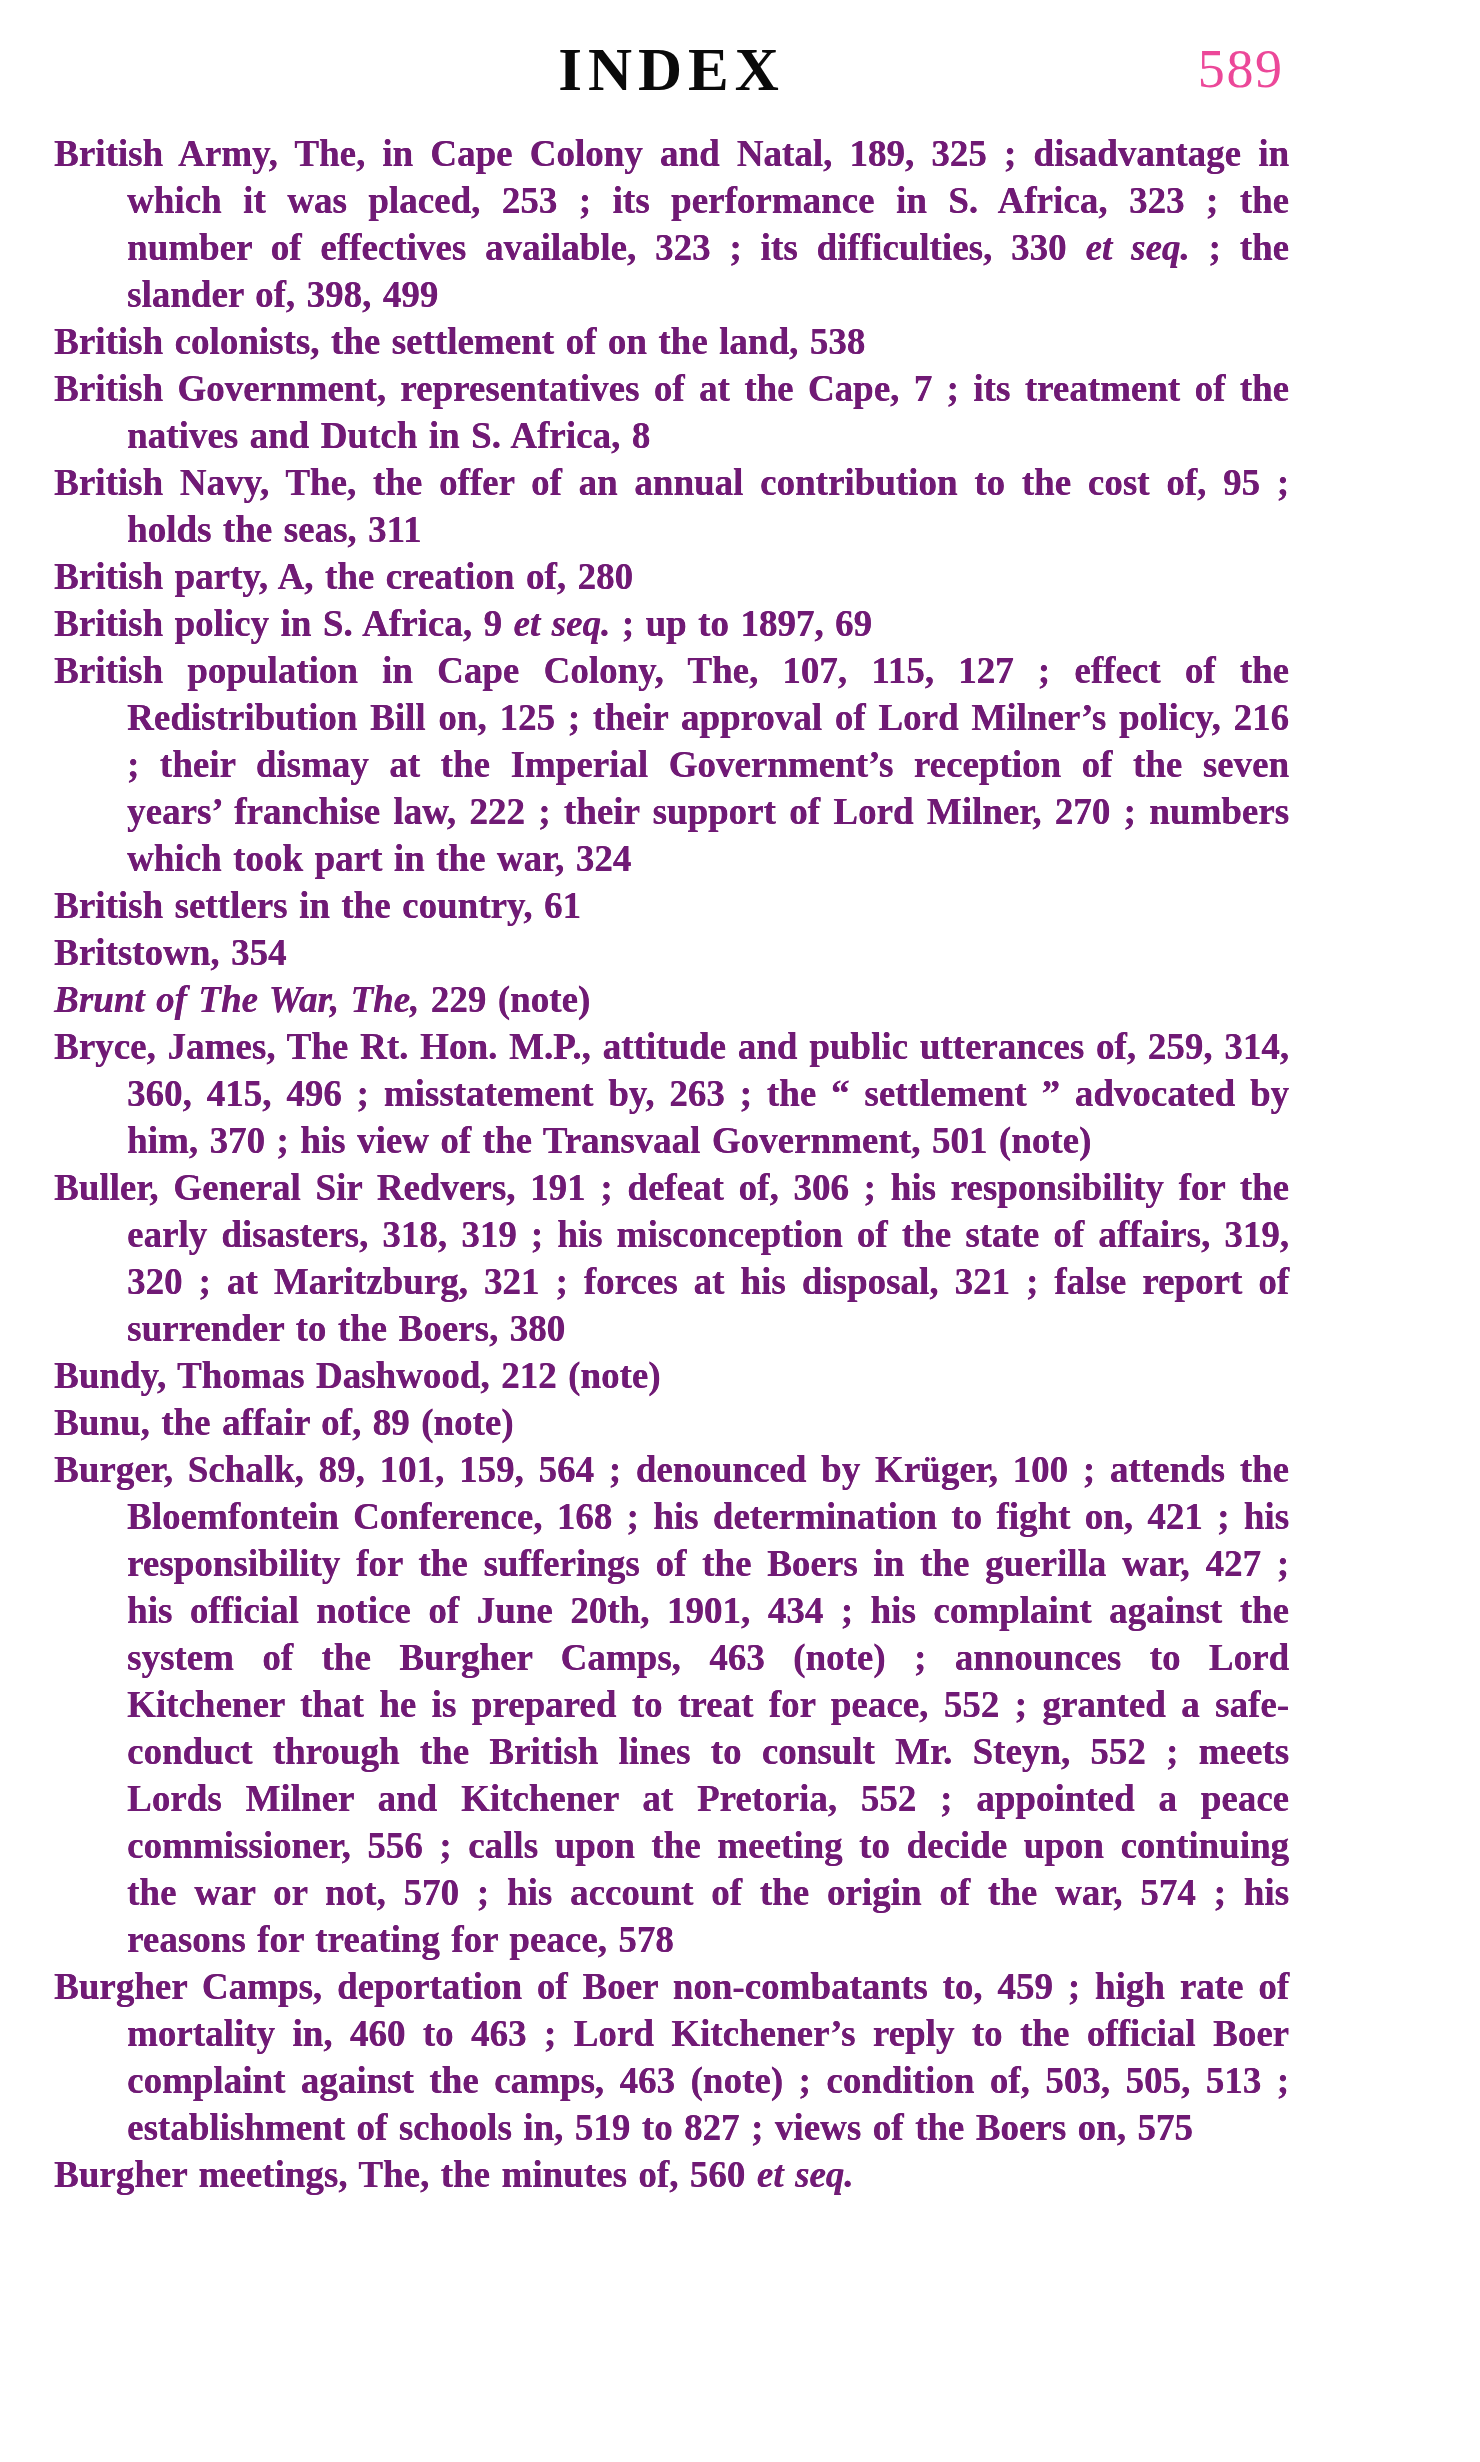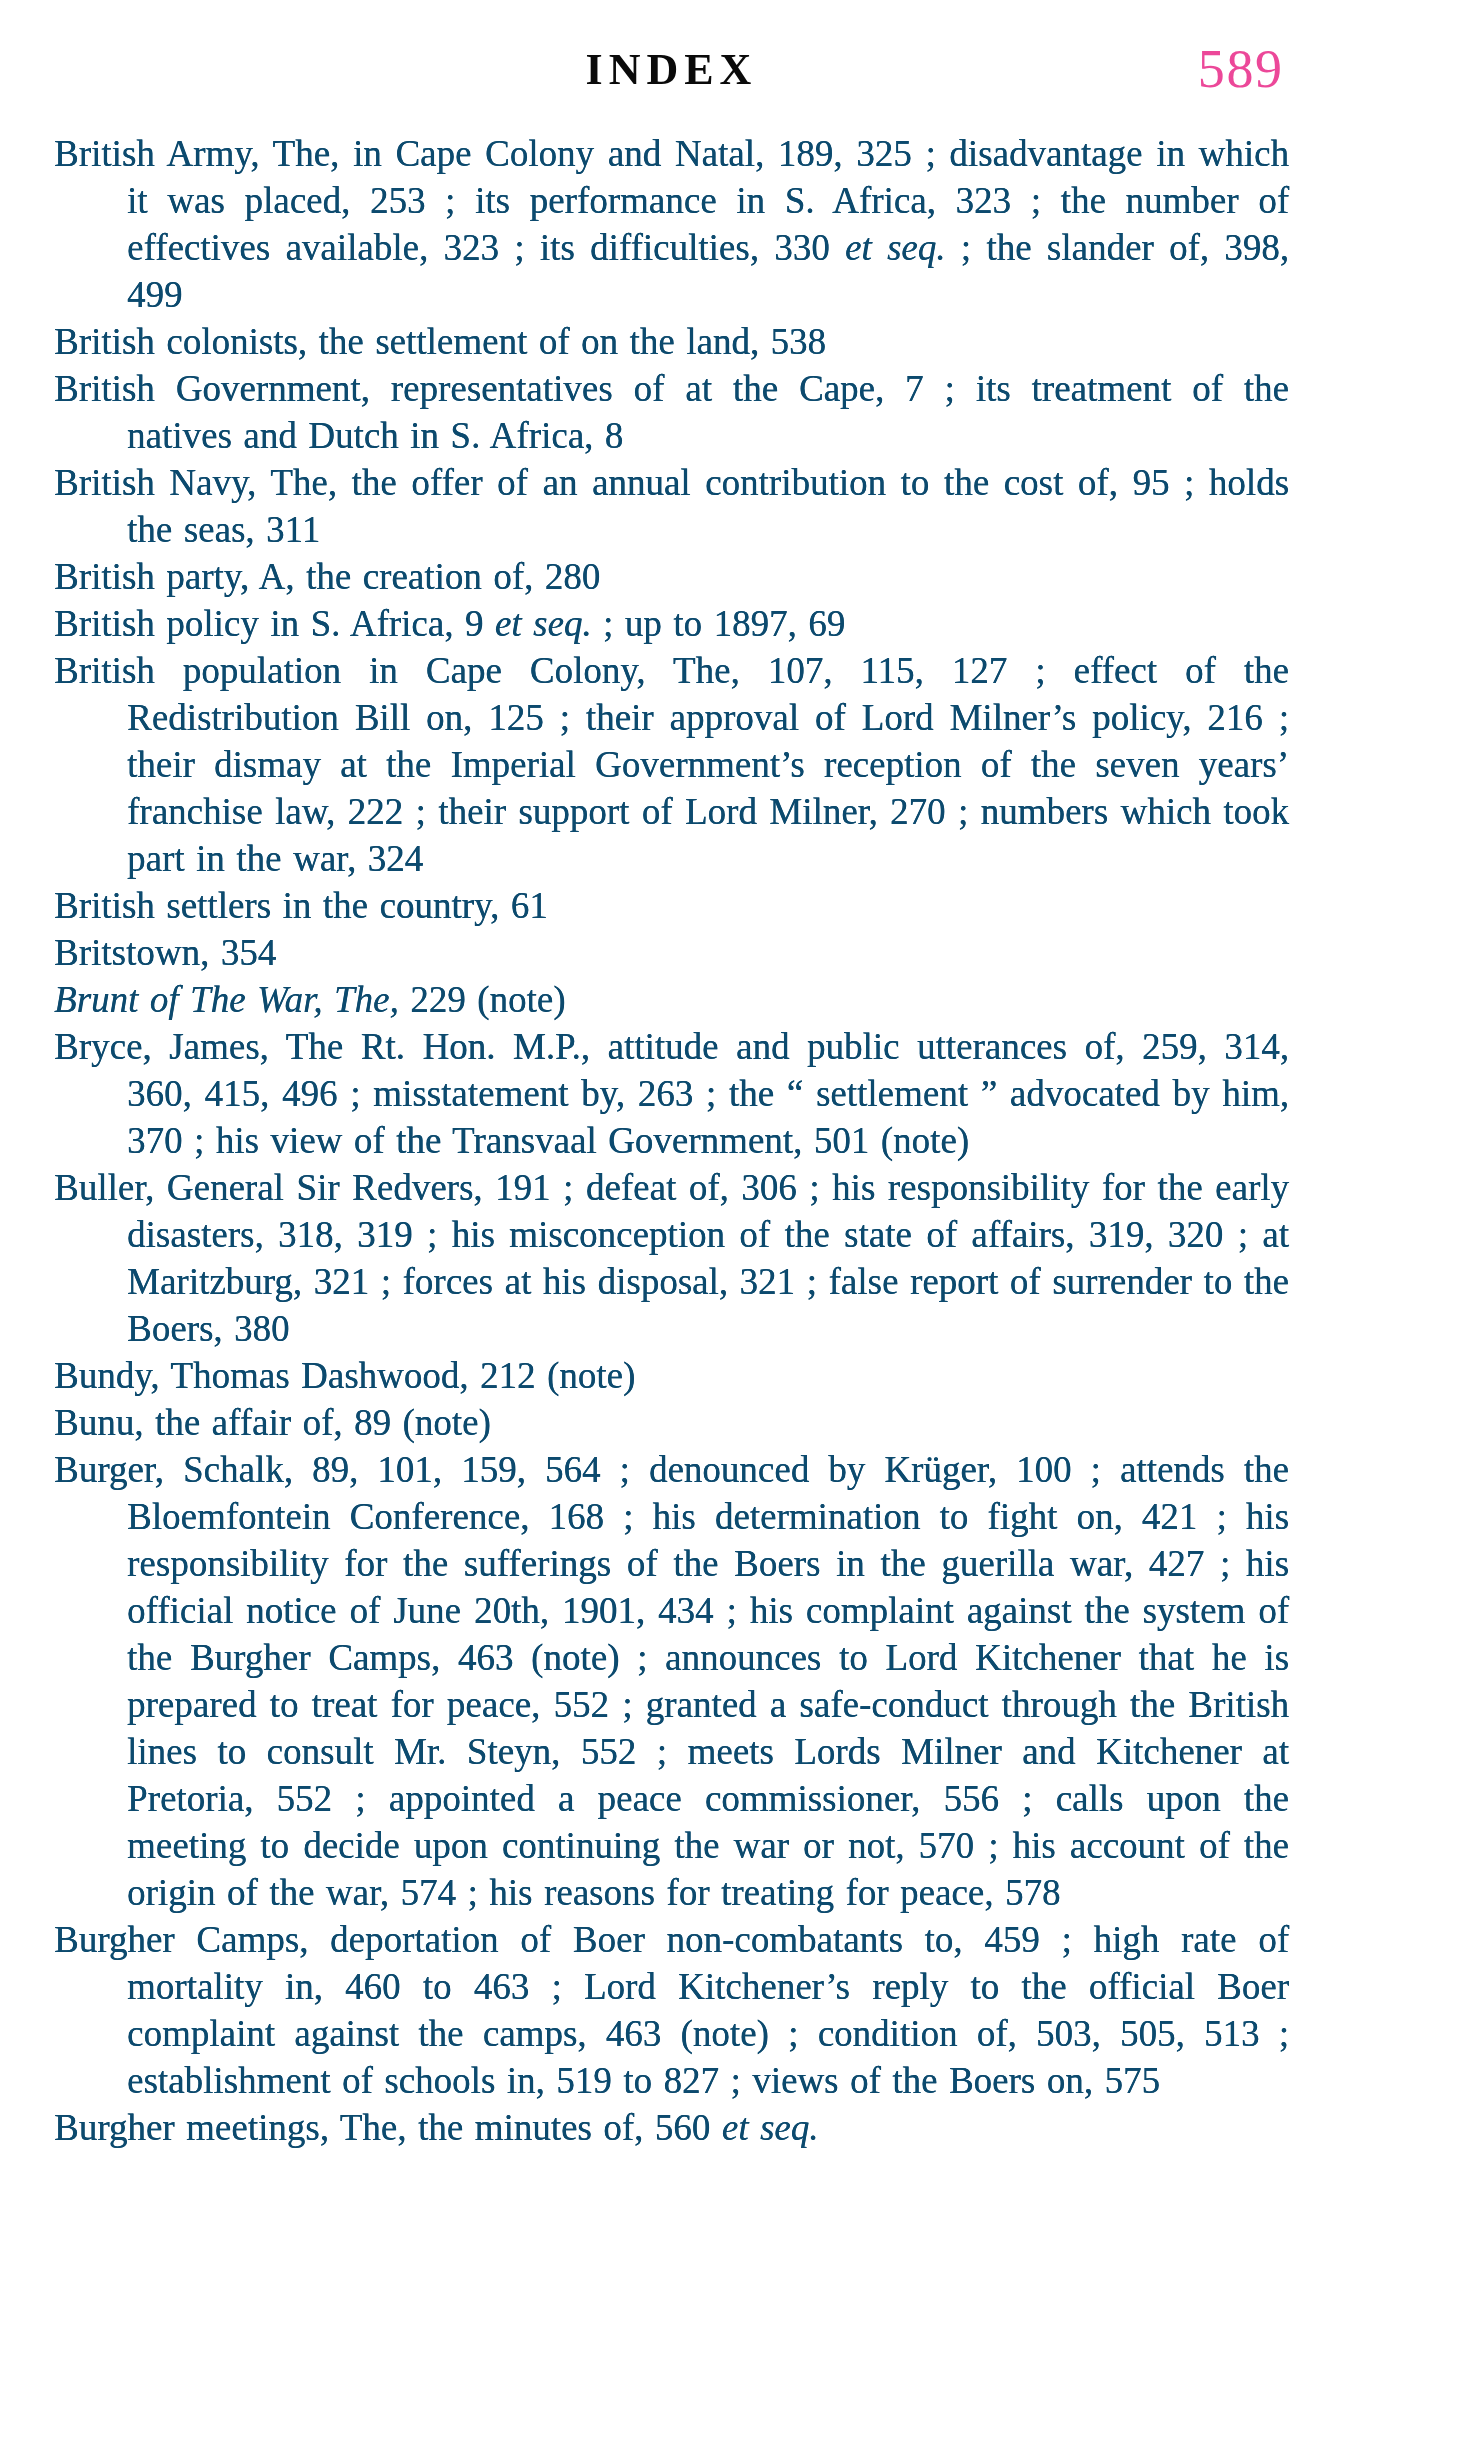--- a/index.html
+++ b/index.html
@@ -26,21 +26,21 @@
     left: 54px;
     width: 1235px;
     height: 73px;
   }
   .page-title {
     position: absolute;
     left: 0;
     right: 0;
     top: 0;
     text-align: center;
-    font-size: 44px;
+    font-size: 61px;
     line-height: 73px;
     font-weight: bold;
     letter-spacing: 6px;
     color: #0a0a0a;
   }
   .page-number {
     position: absolute;
     right: 5.2px;
     top: 0;
     font-size: 54px;
@@ -74,21 +74,21 @@
 </head>
 <body style="background: rgb(255, 255, 255);">
 
 <div class="page">
 
   <div class="page-header">
     <div class="page-title">INDEX</div>
     <div class="page-number">589</div>
   </div>
 
-  <div class="index-body" style="color: #0c4a6e;">
+  <div class="index-body" style="color: #701a75; font-weight: bold;">
       <p class="entry"><span>British Army, The, in Cape Colony and Natal, 189, 325 ; disadvantage in which it was placed, 253 ; its performance in S. Africa, 323 ; the number of effectives available, 323 ; its difficulties, 330 </span><em>et seq.</em><span> ; the slander of, 398, 499</span></p>
       <p class="entry"><span>British colonists, the settlement of on the land, 538</span></p>
       <p class="entry"><span>British Government, representatives of at the Cape, 7 ; its treatment of the natives and Dutch in S. Africa, 8</span></p>
       <p class="entry"><span>British Navy, The, the offer of an annual contribution to the cost of, 95 ; holds the seas, 311</span></p>
       <p class="entry"><span>British party, A, the creation of, 280</span></p>
       <p class="entry"><span>British policy in S. Africa, 9 </span><em>et seq.</em><span> ; up to 1897, 69</span></p>
       <p class="entry"><span>British population in Cape Colony, The, 107, 115, 127 ; effect of the Redistribution Bill on, 125 ; their approval of Lord Milner’s policy, 216 ; their dismay at the Imperial Government’s reception of the seven years’ franchise law, 222 ; their support of Lord Milner, 270 ; numbers which took part in the war, 324</span></p>
       <p class="entry"><span>British settlers in the country, 61</span></p>
       <p class="entry"><span>Britstown, 354</span></p>
       <p class="entry"><em>Brunt of The War, The,</em><span> 229 (note)</span></p>

